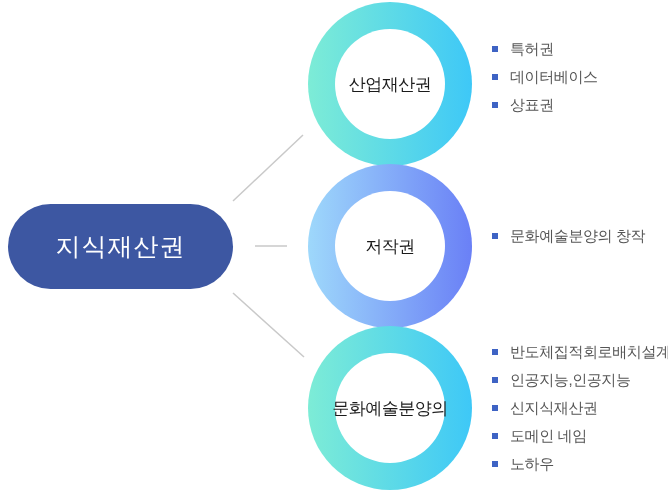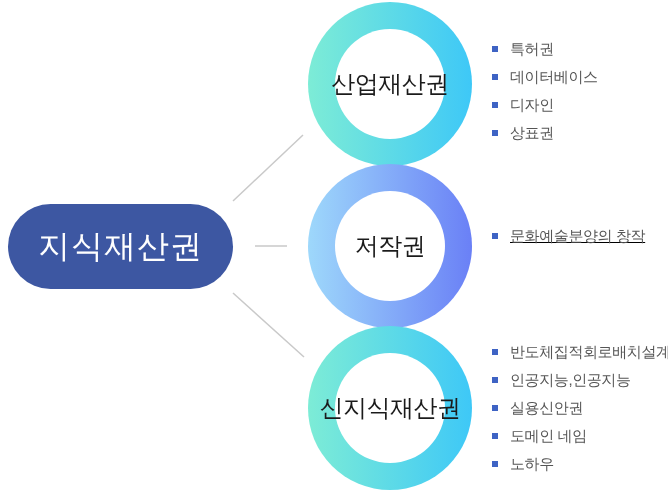--- a/index.html
+++ b/index.html
@@ -8,41 +8,41 @@
     width:668px;height:492px;
     background:#fff;
     overflow:hidden;
     font-family:"Liberation Sans", sans-serif;
   }
   .connectors{position:absolute;left:0;top:0;pointer-events:none;}
   .pill{
     position:absolute;left:8px;top:204px;
     width:225px;height:85px;border-radius:43px;
     display:flex;align-items:center;justify-content:center;
-    font-size:32px;letter-spacing:1px;
+    font-size:25px;letter-spacing:1px;
   }
   .ring{
     position:absolute;left:308px;
     width:164px;height:164px;border-radius:50%;
     display:flex;align-items:center;justify-content:center;
   }
   .ring-1{top:2px;}
   .ring-2{top:164px;font-family:Liberation Serif, serif;}
   .ring-3{top:326px;}
   .ring-inner{
     width:110px;height:110px;border-radius:50%;background:#fff;
     display:flex;align-items:center;justify-content:center;
   }
   .ring-label{
-    font-size:24px;letter-spacing:-0.5px;white-space:nowrap;
+    font-size:17px;letter-spacing:-0.5px;white-space:nowrap;
     color:var(--circle-label,#1b1b1b);
   }
   .list{position:absolute;left:492px;}
   .list-1{top:35px;}
-  .list-2{top:222px;text-decoration:underline;}
+  .list-2{top:222px;}
   .list-3{top:338px;}
   .list-item{display:flex;align-items:flex-start;}
   .bullet{
     width:6px;height:6px;margin-top:11px;flex:0 0 6px;
     background:var(--bullet,#3e63c4);
   }
   .item-text{
     margin-left:12px;font-size:15px;line-height:28px;
     letter-spacing:-0.4px;white-space:nowrap;
     color:var(--list-text,#555);
@@ -70,41 +70,35 @@
   </div>
 
   <div class="ring ring-2" style="background: linear-gradient(90deg, rgb(158, 216, 251), rgb(106, 128, 246));">
     <div class="ring-inner">
       <span class="ring-label">저작권</span>
     </div>
   </div>
 
   <div class="ring ring-3" style="background: linear-gradient(90deg, rgb(125, 236, 214), rgb(62, 200, 247));">
     <div class="ring-inner">
-      <span class="ring-label">신지식재산권</span>
+      <span class="ring-label">문화예술분양의</span>
     </div>
   </div>
 
   <div class="list list-1">
       <div class="list-item">
         <span class="bullet"></span>
         <div class="item-text">
           <div>특허권</div>
         </div>
       </div>
       <div class="list-item">
         <span class="bullet"></span>
         <div class="item-text">
           <div>데이터베이스</div>
-        </div>
-      </div>
-      <div class="list-item">
-        <span class="bullet"></span>
-        <div class="item-text">
-          <div>디자인</div>
         </div>
       </div>
       <div class="list-item">
         <span class="bullet"></span>
         <div class="item-text">
           <div>상표권</div>
         </div>
       </div>
     </div>
   <div class="list list-2">
@@ -124,21 +118,21 @@
       </div>
       <div class="list-item">
         <span class="bullet"></span>
         <div class="item-text">
           <div>인공지능,인공지능</div>
         </div>
       </div>
       <div class="list-item">
         <span class="bullet"></span>
         <div class="item-text">
-          <div>실용신안권</div>
+          <div>신지식재산권</div>
         </div>
       </div>
       <div class="list-item">
         <span class="bullet"></span>
         <div class="item-text">
           <div>도메인 네임</div>
         </div>
       </div>
       <div class="list-item">
         <span class="bullet"></span>

